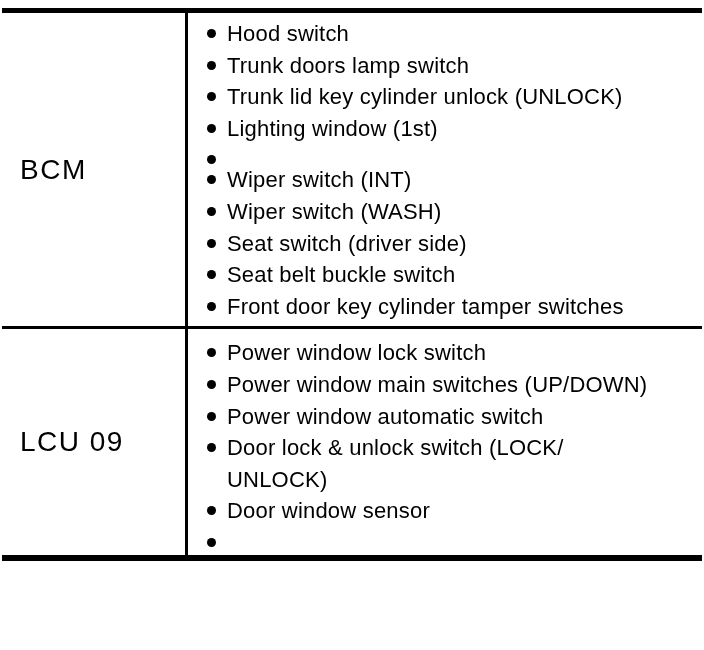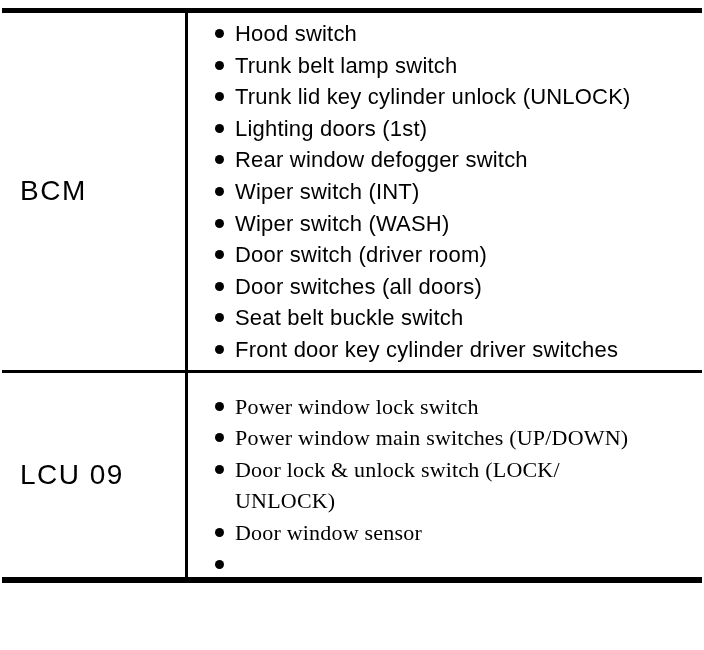--- a/index.html
+++ b/index.html
@@ -44,30 +44,28 @@
     align-items: center;
     padding-left: 18px;
     font-size: 28px;
     letter-spacing: 1.5px;
   }
   .items-cell {
     flex: 1;
     padding: 5px 4px 4px 0;
   }
   .row:last-child .items-cell {
-    padding-top: 18px;
+    padding-top: 8px;
     padding-bottom: 8px;
-    font-family: Liberation Serif, serif;
   }
   .item {
     display: flex;
     align-items: flex-start;
     font-size: 22px;
     line-height: 31.6px;
-    margin-left: 8px;
   }
   .bullet {
     flex: none;
     width: 9px;
     height: 9px;
     border-radius: 50%;
     background: #000;
     margin: 11px 11px 0 19px;
   }
   .item-label {
@@ -85,86 +83,85 @@
       <span>BCM</span>
     </div>
     <div class="items-cell">
   <div class="item">
     <span class="bullet"></span>
     <span class="item-label">Hood switch</span>
   </div>
 
   <div class="item">
     <span class="bullet"></span>
-    <span class="item-label">Trunk belt lamp switch</span>
+    <span class="item-label">Trunk doors lamp switch</span>
   </div>
 
   <div class="item">
     <span class="bullet"></span>
     <span class="item-label">Trunk lid key cylinder unlock (UNLOCK)</span>
   </div>
 
   <div class="item">
     <span class="bullet"></span>
-    <span class="item-label">Lighting doors (1st)</span>
+    <span class="item-label">Lighting window (1st)</span>
   </div>
 
   <div class="item">
     <span class="bullet"></span>
-    <span class="item-label">Rear window defogger switch</span>
   </div>
 
   <div class="item">
     <span class="bullet"></span>
     <span class="item-label">Wiper switch (INT)</span>
   </div>
 
   <div class="item">
     <span class="bullet"></span>
     <span class="item-label">Wiper switch (WASH)</span>
   </div>
 
   <div class="item">
     <span class="bullet"></span>
-    <span class="item-label">Door switch (driver room)</span>
+    <span class="item-label">Seat switch (driver side)</span>
   </div>
 
 
-  <div class="item">
-    <span class="bullet"></span>
-    <span class="item-label">Door switches (all doors)</span>
-  </div>
 
   <div class="item">
     <span class="bullet"></span>
     <span class="item-label">Seat belt buckle switch</span>
   </div>
 
   <div class="item">
     <span class="bullet"></span>
-    <span class="item-label">Front door key cylinder driver switches</span>
+    <span class="item-label">Front door key cylinder tamper switches</span>
   </div>
 </div>
   </div>
 
   <div class="row">
     <div class="module-cell">
       <span>LCU 09</span>
     </div>
     <div class="items-cell">
   <div class="item">
     <span class="bullet"></span>
     <span class="item-label">Power window lock switch</span>
   </div>
 
   <div class="item">
     <span class="bullet"></span>
     <span class="item-label">Power window main switches (UP/DOWN)</span>
   </div>
 
+  <div class="item">
+    <span class="bullet"></span>
+    <span class="item-label">Power window automatic switch</span>
+  </div>
 
   <div class="item">
     <span class="bullet"></span>
     <span class="item-label">Door lock &amp; unlock switch (LOCK/
 UNLOCK)</span>
   </div>
 
   <div class="item">
     <span class="bullet"></span>
     <span class="item-label">Door window sensor</span>

